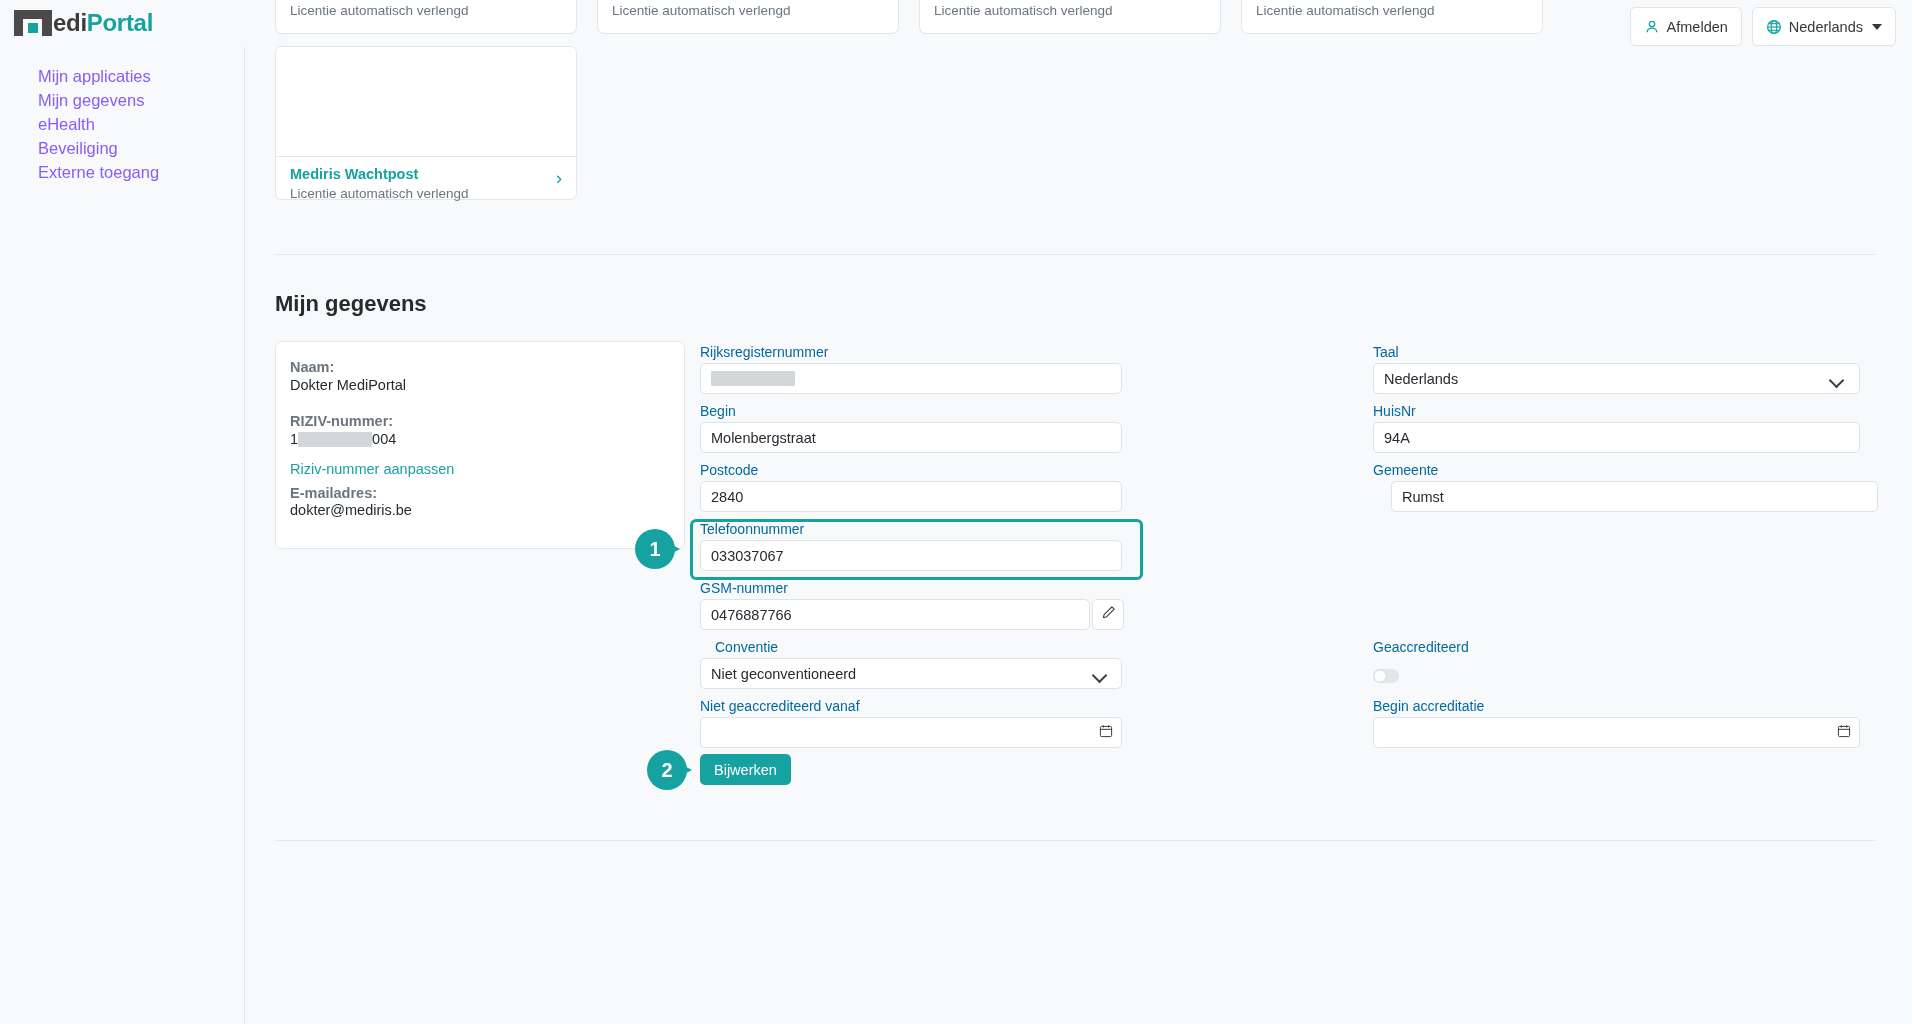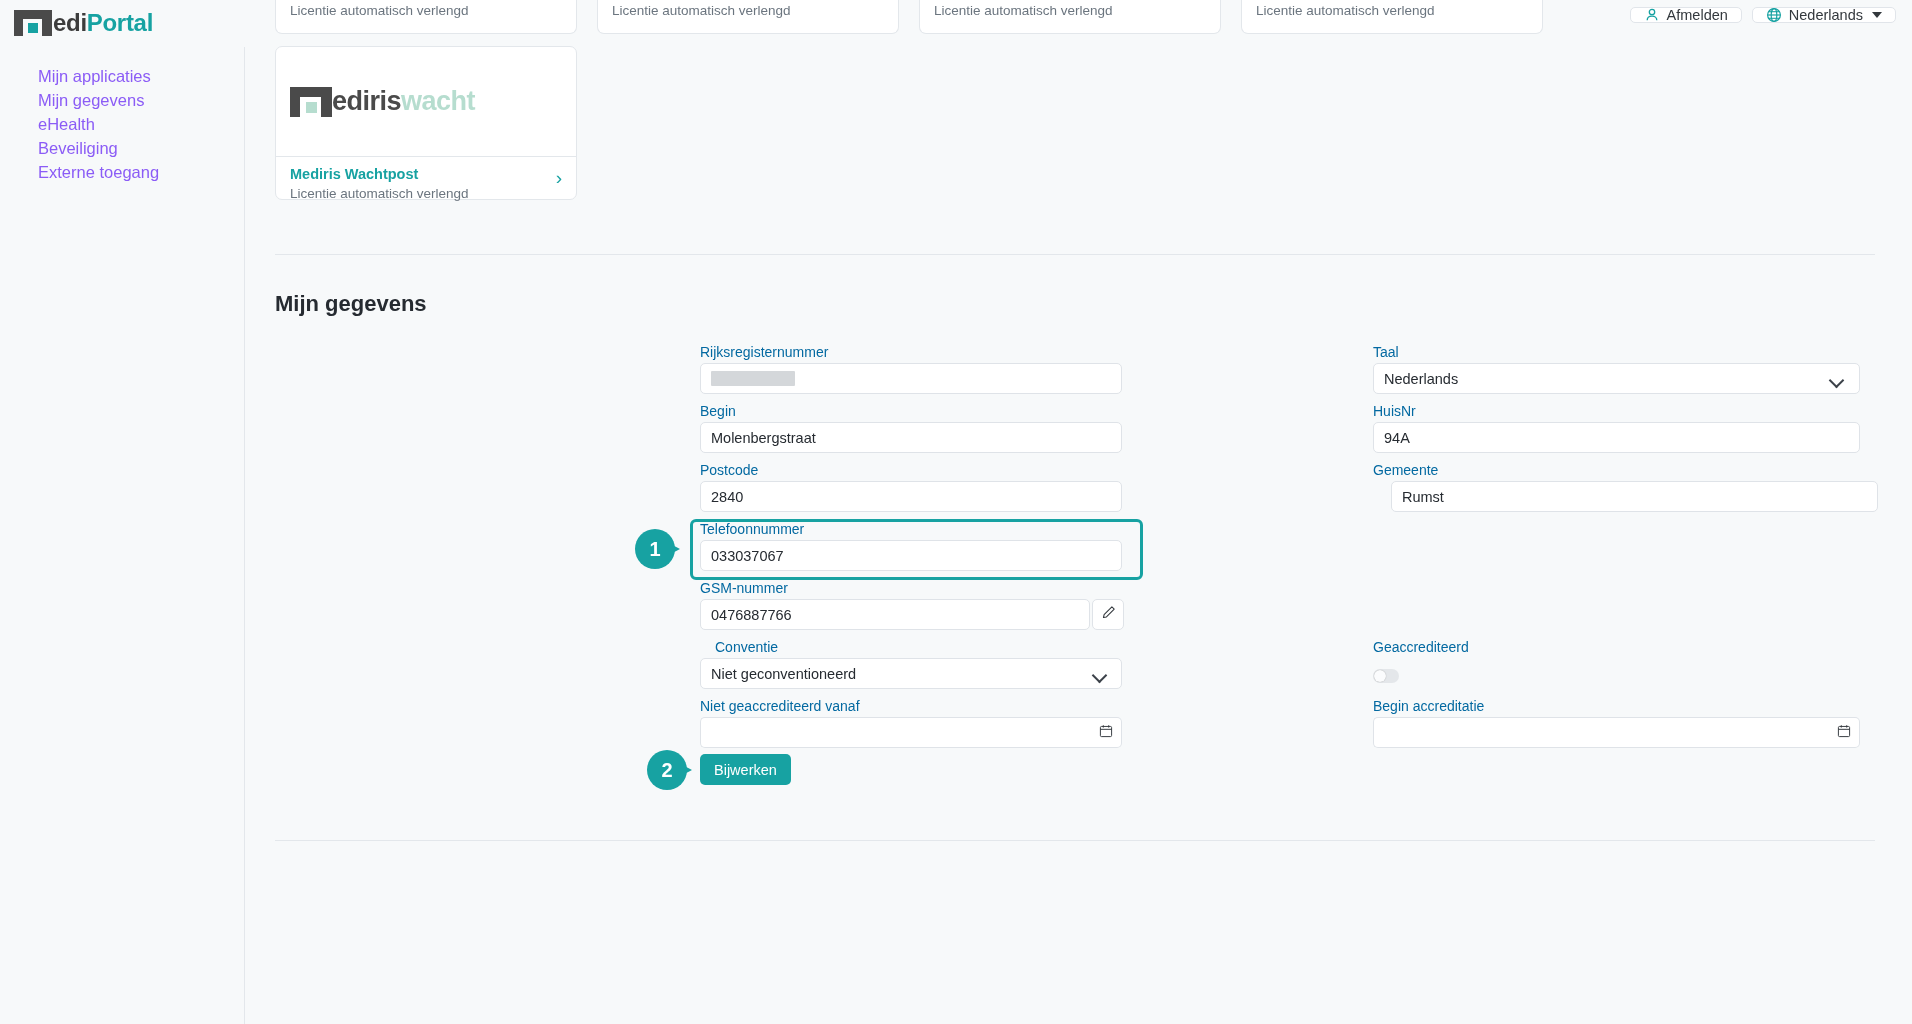--- a/index.html
+++ b/index.html
@@ -22,21 +22,21 @@
   .logo-mark .bar-left { position: absolute; left: 0; top: 0; width: 9px; height: 26px; background: #4a4a4a; }
   .logo-mark .bar-right { position: absolute; right: 0; top: 0; width: 10px; height: 26px; background: #4a4a4a; }
   .logo-mark .sq { position: absolute; left: 14px; top: 13px; width: 10px; height: 10px; background: #17a2a2; }
   .logo-text { font-size: 24px; font-weight: bold; letter-spacing: -0.3px; }
   .logo-text .dark { color: #3c3c3c; }
   .logo-text .teal { color: #17a2a2; }
 
   .header-actions { position: absolute; right: 16px; top: 7px; display: flex; gap: 10px; }
   .hbtn {
     display: flex; align-items: center; gap: 7px;
-    height: 16px; padding: 0 13px;
+    height: 39px; padding: 0 13px;
     background: #ffffff; border: 1px solid #e1e5ea; border-radius: 5px;
     font-size: 14.5px; color: #33383d; cursor: pointer;
   }
   .hbtn svg { display: block; }
   .caret { width: 0; height: 0; border-left: 5px solid transparent; border-right: 5px solid transparent; border-top: 6px solid #33383d; margin-left: 2px; }
 
   
   .sidebar { position: absolute; left: 0; top: 47px; width: 245px; height: 977px; background: #f7f9fa; }
   .side-divider { position: absolute; left: 244px; top: 47px; width: 1px; height: 977px; background: #e3e7eb; }
   .nav { position: absolute; left: 38px; top: 17px; display: flex; flex-direction: column; }
@@ -198,43 +198,41 @@
         <div class="ct">Licentie automatisch verlengd</div>
       </div>
       <div class="clipcard" style="left:644px; width:302px;">
         <div class="ct">Licentie automatisch verlengd</div>
       </div>
       <div class="clipcard" style="left:966px; width:302px;">
         <div class="ct">Licentie automatisch verlengd</div>
       </div>
 
       <div class="wachtcard">
-        <div class="logo-area">
-          <div class="wachtlogo">
-            <div class="mark">
-              <div class="bt"></div>
-                <div class="bl"></div>
-                <div class="br"></div>
-                <div class="sq"></div>
-            </div>
-            <div class="wt"><span class="d">ediris</span><span class="g">wacht</span></div>
-          </div>
-        </div>
         <div class="sep"></div>
         <div class="title">Mediris Wachtpost</div>
         <div class="sub">Licentie automatisch verlengd</div>
         <div class="chev">›</div>
       </div>
     </div>
 
     <div class="hr-main" style="top:254px;"></div>
     <div class="hr-main" style="top:840px;"></div>
 
     <div class="section-title">Mijn gegevens</div>
 
+    <div class="info-card">
+      <div class="lbl" style="top:17px;">Naam:</div>
+      <div class="val" style="top:35px;">Dokter MediPortal</div>
+      <div class="lbl" style="top:71px;">RIZIV-nummer:</div>
+      <div class="val" style="top:89px;"><span>1</span><span class="redact" style="width:74px;height:15px;margin:0 0 1px 0;"></span><span>004</span></div>
+      <div class="lnk" style="top:119px;">Riziv-nummer aanpassen</div>
+      <div class="lbl" style="top:143px;">E-mailadres:</div>
+      <div class="val" style="top:160px;">dokter@mediris.be</div>
+    </div>
 
     <div class="form">
 
       <div class="fld-label" style="left:0px; top:3px;">Rijksregisternummer</div>
       <div class="fld-input" style="left:0px; top:22px; width:422px;">
         <span class="redact" style="width:84px;height:15px;"></span>
       </div>
 
       <div class="fld-label" style="left:673px; top:3px;">Taal</div>
       <div class="fld-input sel" style="left:673px; top:22px; width:487px;">Nederlands</div>

